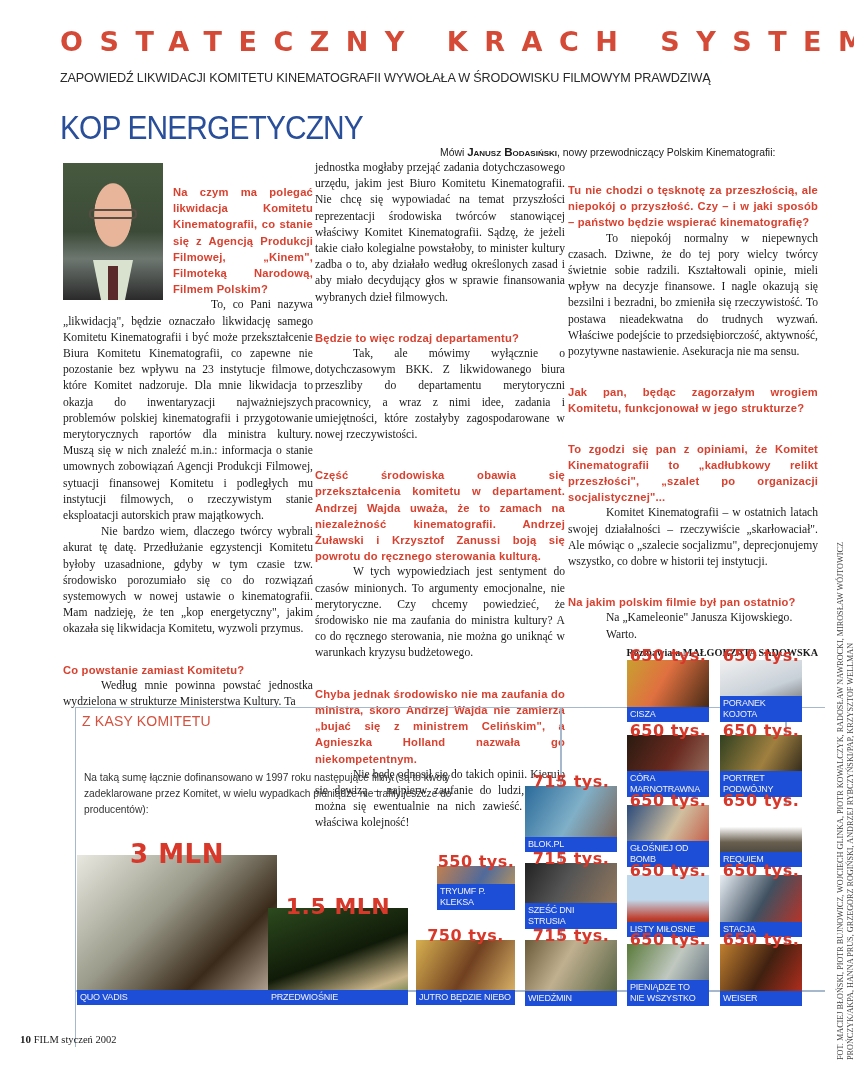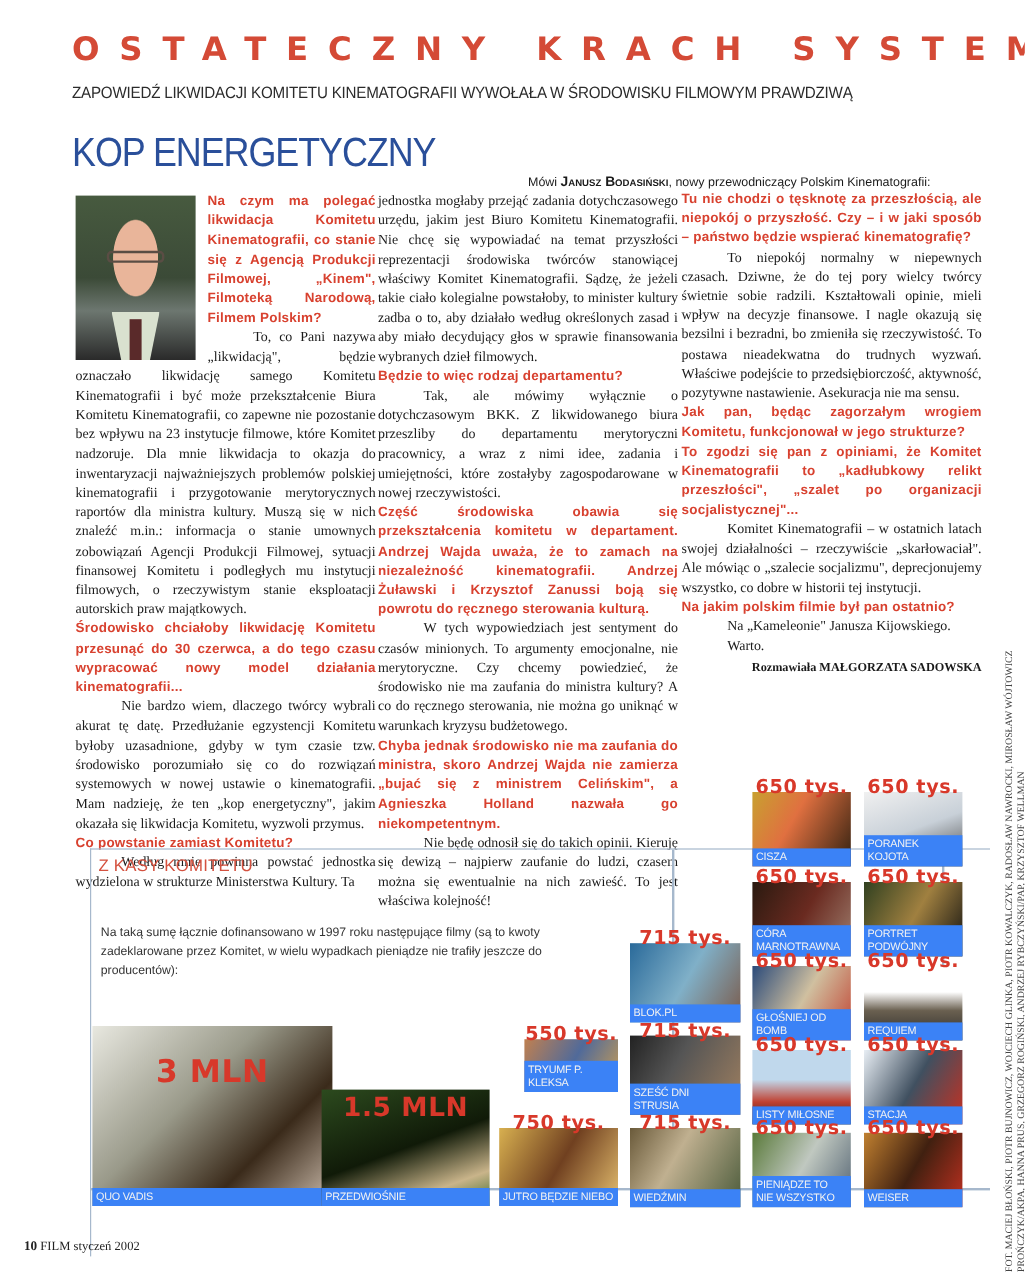--- a/index.html
+++ b/index.html
@@ -24,21 +24,21 @@
   .byline {
     position: absolute; left: 440px; top: 146px;
     font-family: "Liberation Sans", sans-serif; font-size: 10.4px; color: #1a1a1a; white-space: nowrap;
   }
   .byline b { font-variant: small-caps; font-size: 11.5px; }
 
   .col { position: absolute; top: 160px; width: 250px; font-size: 11.6px; line-height: 16.2px; text-align: justify; }
   .col1 { left: 63px; }
   .col2 { left: 315px; }
   .col3 { left: 568px; top: 158px; }
-  .q { font-family: "Liberation Sans", sans-serif; font-weight: bold; color: #d8412f; font-size: 11.2px; line-height: 16.2px; letter-spacing: 0.2px; }
+  .q { font-family: "Liberation Sans", sans-serif; font-weight: bold; color: #d8412f; font-size: 11.2px; line-height: 16.2px; letter-spacing: 0.2px; margin-top: 24px; }
   .a { text-indent: 38px; }
   .a.noindent { text-indent: 0; }
 
   .photo {
     float: left; width: 100px; height: 137px; margin: 3px 10px 2px 0;
     background: radial-gradient(ellipse at 50% 38%, #e9b59a 0 26%, transparent 27%),
                 linear-gradient(180deg, #475a3f 0%, #3b4a37 50%, #6d7770 70%, #2a2a2a 100%);
     position: relative; overflow: hidden;
   }
   .photo .shirt { position: absolute; left: 30px; bottom: 0; width: 40px; height: 40px; background: #d9e1cf; clip-path: polygon(0 0,100% 0,80% 100%,20% 100%); }
@@ -57,31 +57,31 @@
   }
   .box-intro {
     position: absolute; left: 84px; top: 770px; width: 430px;
     font-family: "Liberation Sans", sans-serif; font-size: 10.2px; line-height: 16px; color: #333;
   }
   .connector { position: absolute; background: #a6b8cc; }
 
   .film { position: absolute; }
   .film .img { position: absolute; left: 0; right: 0; top: 0; bottom: 0; }
   .film .cap {
-    position: absolute; left: 0; right: 0; bottom: 0; background: #3b82f6;
+    position: absolute; left: 0; right: 0; bottom: 0; background: #1d4ed8;
     color: #f2f2f2; font-family: "Liberation Sans", sans-serif; font-size: 9px;
     padding: 2px 3px; line-height: 11px; letter-spacing: -0.2px;
   }
   .film .amt {
     position: absolute; left: 0; right: 0; white-space: nowrap; text-align: center;
     font-family: "DejaVu Sans", sans-serif; font-weight: bold; color: #d8382a; letter-spacing: 0.5px;
   }
   .amt.s { top: -14px; font-size: 16px; }
-  .amt.m { top: -14px; font-size: 22px; margin-top: 17px; }
-  .amt.l { top: -16px; font-size: 26px; margin-top: 40px; }
+  .amt.m { top: -14px; font-size: 22px; }
+  .amt.l { top: -16px; font-size: 26px; }
 
   .footer {
     position: absolute; left: 20px; top: 1033px;
     font-family: Liberation Serif, serif; font-size: 10.5px; color: #222;
   }
   .footer b { font-size: 11px; }
 
   .credit {
     position: absolute; left: 836px; top: 1060px; width: 420px;
     transform: rotate(-90deg); transform-origin: left top;
@@ -102,21 +102,20 @@
 
 <div class="col col1">
   <div class="photo">
     <div class="glasses"></div>
     <div class="shirt"></div>
     <div class="tie"></div>
   </div>
   <div id="col1-body">
       <p class="q">Na czym ma polegać likwidacja Komitetu Kinematografii, co stanie się z Agencją Produkcji Filmowej, „Kinem", Filmoteką Narodową, Filmem Polskim?</p>
       <p class="a">To, co Pani nazywa „likwidacją", będzie oznaczało likwidację samego Komitetu Kinematografii i być może przekształcenie Biura Komitetu Kinematografii, co zapewne nie pozostanie bez wpływu na 23 instytucje filmowe, które Komitet nadzoruje. Dla mnie likwidacja to okazja do inwentaryzacji najważniejszych problemów polskiej kinematografii i przygotowanie merytorycznych raportów dla ministra kultury. Muszą się w nich znaleźć m.in.: informacja o stanie umownych zobowiązań Agencji Produkcji Filmowej, sytuacji finansowej Komitetu i podległych mu instytucji filmowych, o rzeczywistym stanie eksploatacji autorskich praw majątkowych.</p>
-      <p class="q">Środowisko chciałoby likwidację Komitetu przesunąć do 30 czerwca, a do tego czasu wypracować nowy model działania kinematografii...</p>
       <p class="a">Nie bardzo wiem, dlaczego twórcy wybrali akurat tę datę. Przedłużanie egzystencji Komitetu byłoby uzasadnione, gdyby w tym czasie tzw. środowisko porozumiało się co do rozwiązań systemowych w nowej ustawie o kinematografii. Mam nadzieję, że ten „kop energetyczny", jakim okazała się likwidacja Komitetu, wyzwoli przymus.</p>
       <p class="q">Co powstanie zamiast Komitetu?</p>
       <p class="a">Według mnie powinna powstać jednostka wydzielona w strukturze Ministerstwa Kultury. Ta</p>
     </div>
 </div>
 <div class="col col2">
     <div id="col2-body">
       <p class="a noindent">jednostka mogłaby przejąć zadania dotychczasowego urzędu, jakim jest Biuro Komitetu Kinematografii. Nie chcę się wypowiadać na temat przyszłości reprezentacji środowiska twórców stanowiącej właściwy Komitet Kinematografii. Sądzę, że jeżeli takie ciało kolegialne powstałoby, to minister kultury zadba o to, aby działało według określonych zasad i aby miało decydujący głos w sprawie finansowania wybranych dzieł filmowych.</p>
       <p class="q">Będzie to więc rodzaj departamentu?</p>
       <p class="a">Tak, ale mówimy wyłącznie o dotychczasowym BKK. Z likwidowanego biura przeszliby do departamentu merytoryczni pracownicy, a wraz z nimi idee, zadania i umiejętności, które zostałyby zagospodarowane w nowej rzeczywistości.</p>

